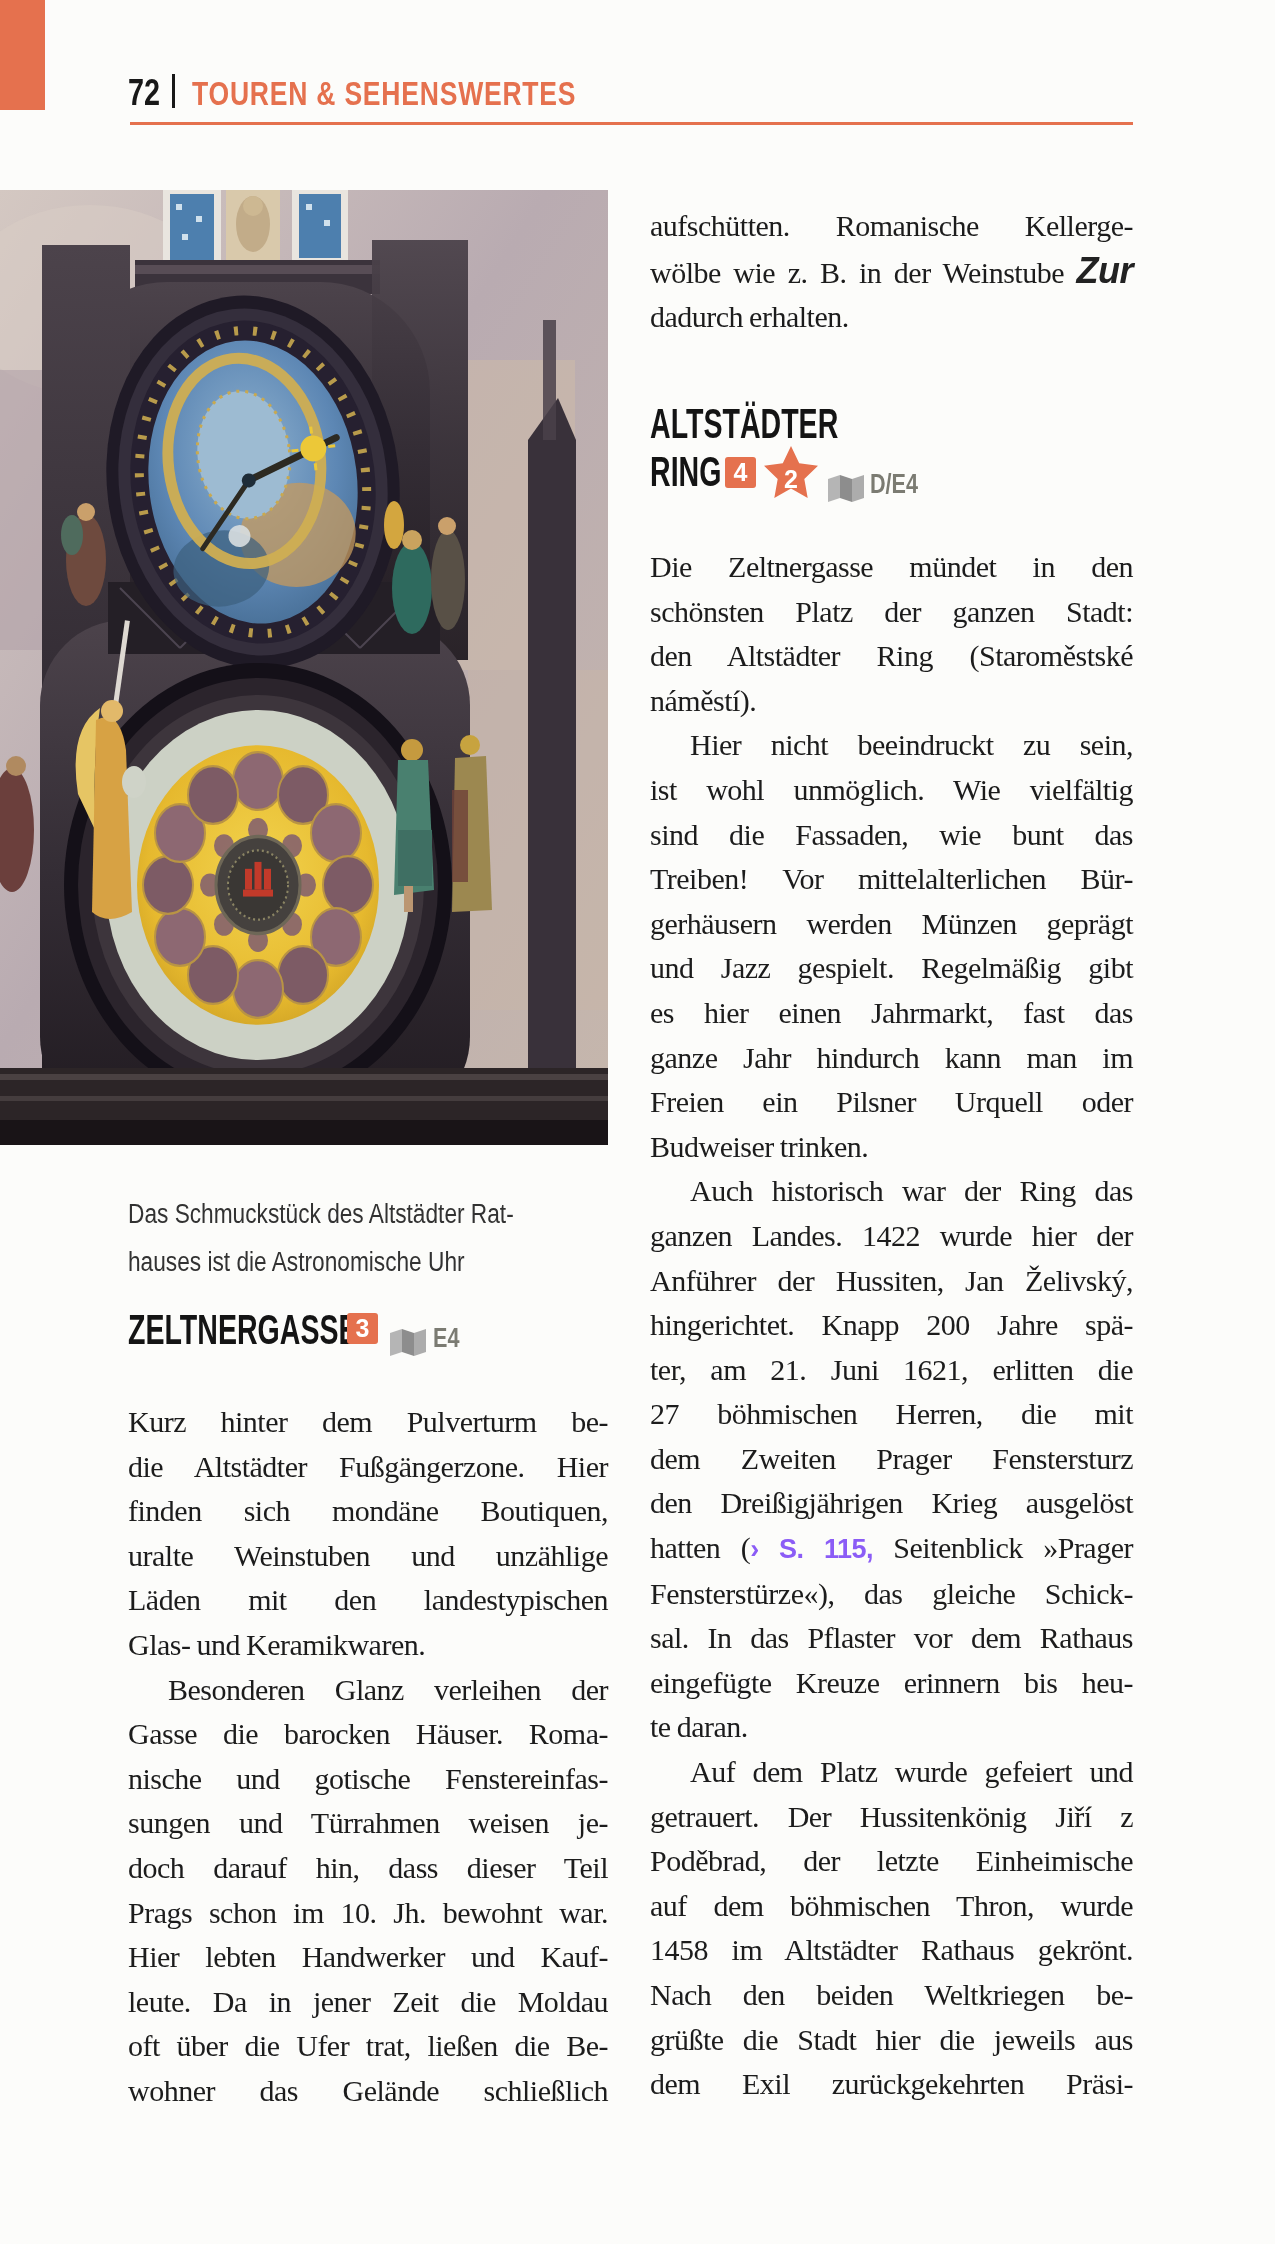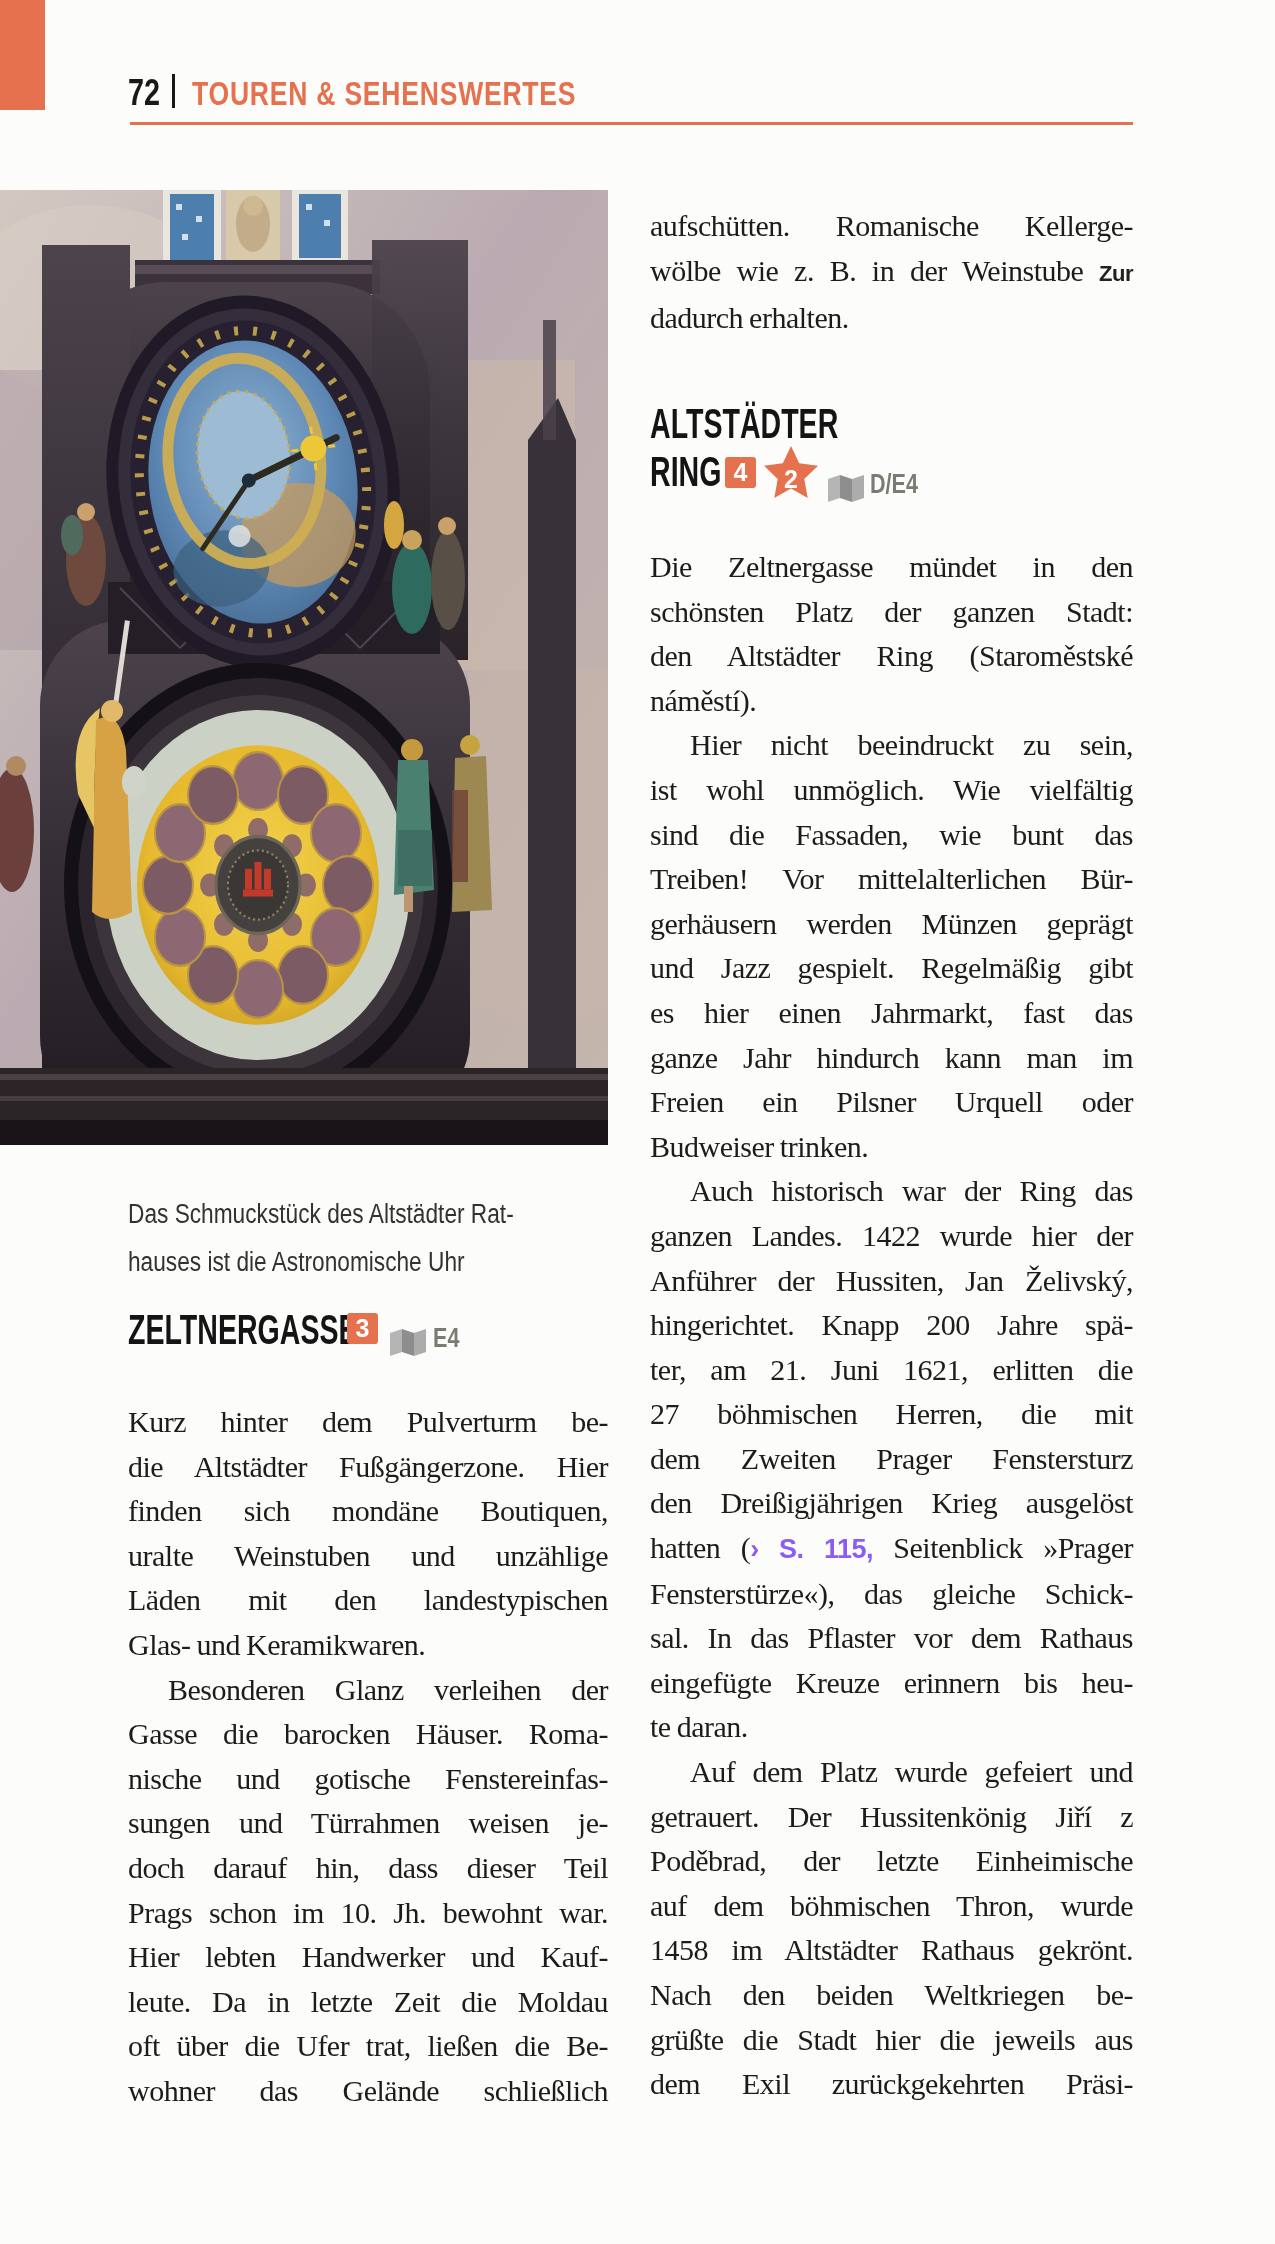--- a/index.html
+++ b/index.html
@@ -38,21 +38,21 @@
   #h-alt{left:650px;top:400px;width:483px;}
   #h-alt .line2{position:relative;height:50px;}
   
   .col{position:absolute;font-size:30px;line-height:44.6px;letter-spacing:-0.5px;word-spacing:-1px;margin-top:34px;}
   #right-intro{left:650px;top:170px;width:483px;}
   #right-body{left:650px;top:511px;width:483px;}
   #left-body{left:128px;top:1366px;width:480px;}
   .tl{text-align:justify;text-align-last:justify;}
   .tl.end{text-align-last:left;}
   .tl.ind{text-indent:40px;}
-  .b{font-family:"Liberation Sans",sans-serif;font-weight:700;font-size:22px;color:#222;}
+  .b{font-family:"Liberation Sans",sans-serif;font-weight:700;font-size:36px;color:#222;font-style:italic;}
   .ref{font-family:"Liberation Sans",sans-serif;font-weight:700;font-size:27px;color:#8b5cf6;}
 </style>
 </head>
 <body>
 
 <div id="page">
 
   <div id="corner" style="background:#E5714E"></div>
 
   <div>
@@ -339,18 +339,18 @@
       <div class="tl"><span>uralte Weinstuben und unzählige</span></div>
       <div class="tl"><span>Läden mit den landestypischen</span></div>
       <div class="tl end"><span>Glas- und Keramikwaren.</span></div>
       <div class="tl ind"><span>Besonderen Glanz verleihen der</span></div>
       <div class="tl"><span>Gasse die barocken Häuser. Roma-</span></div>
       <div class="tl"><span>nische und gotische Fenstereinfas-</span></div>
       <div class="tl"><span>sungen und Türrahmen weisen je-</span></div>
       <div class="tl"><span>doch darauf hin, dass dieser Teil</span></div>
       <div class="tl"><span>Prags schon im 10. Jh. bewohnt war.</span></div>
       <div class="tl"><span>Hier lebten Handwerker und Kauf-</span></div>
-      <div class="tl"><span>leute. Da in letzte Zeit die Moldau</span></div>
+      <div class="tl"><span>leute. Da in jener Zeit die Moldau</span></div>
       <div class="tl"><span>oft über die Ufer trat, ließen die Be-</span></div>
       <div class="tl"><span>wohner das Gelände schließlich</span></div>
     </div>
 
 </div>
 
 </body></html>

